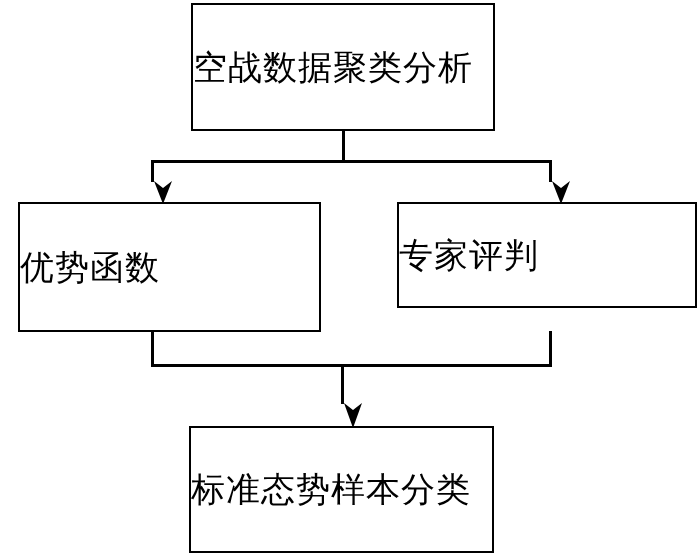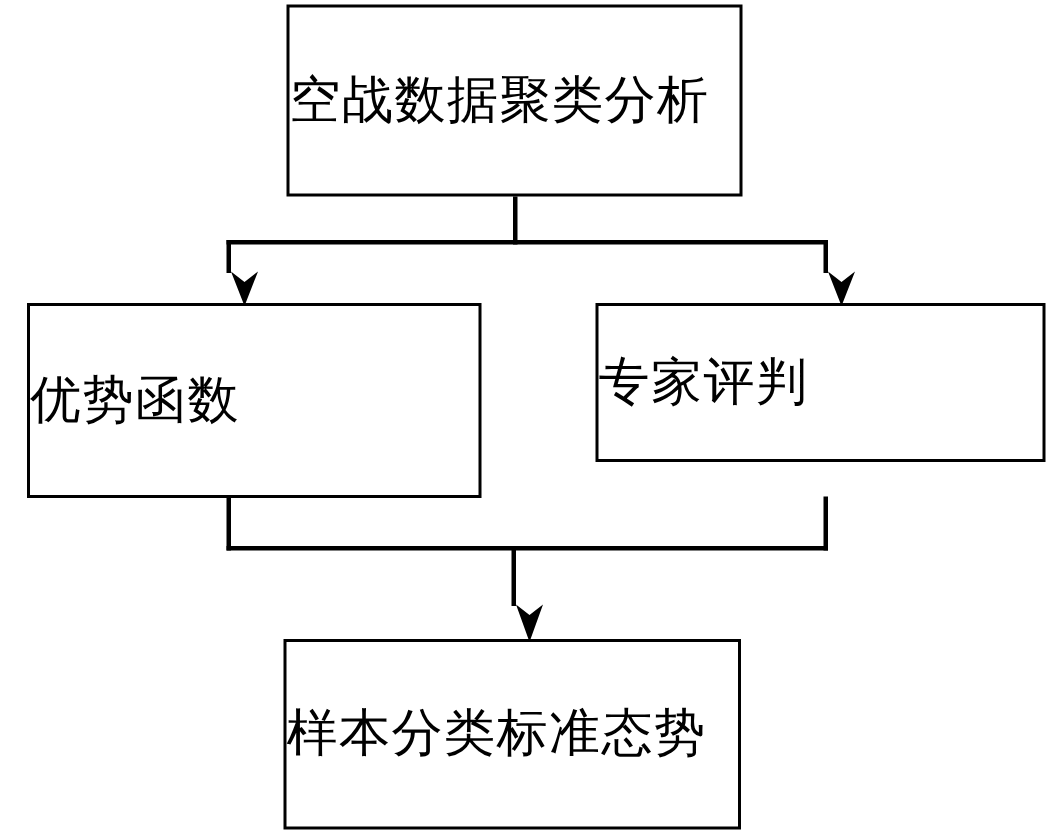--- a/index.html
+++ b/index.html
@@ -131,17 +131,17 @@
   <div class="conn-h" id="merge-bar"></div>
   <div class="conn-v" id="merge-stem"></div>
 
   <div class="arrow-down" id="arrow-bottom">
     <svg width="22" height="26" viewBox="0 0 22 26">
       <path d="M11 26 L2 1 L11 8 L20 1 Z" fill="#000000"></path>
     </svg>
   </div>
 
   <div class="node" id="node-bottom">
+    <span class="line">标准态势</span>
     <span class="line">样本分类</span>
-    <span class="line">标准态势</span>
   </div>
 
 </div>
 
 </body></html>

